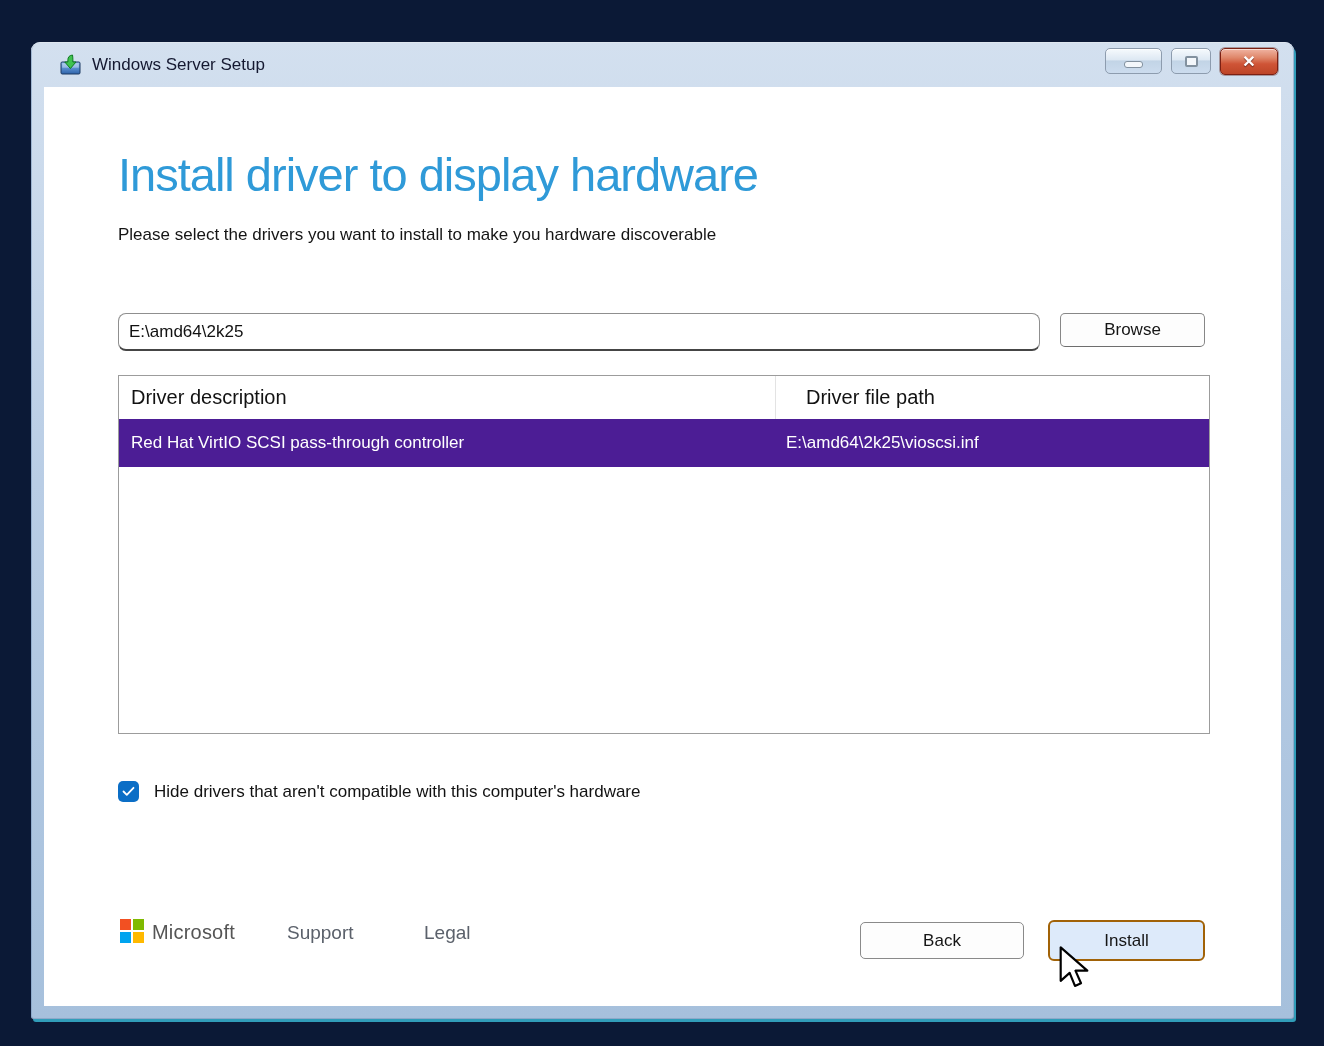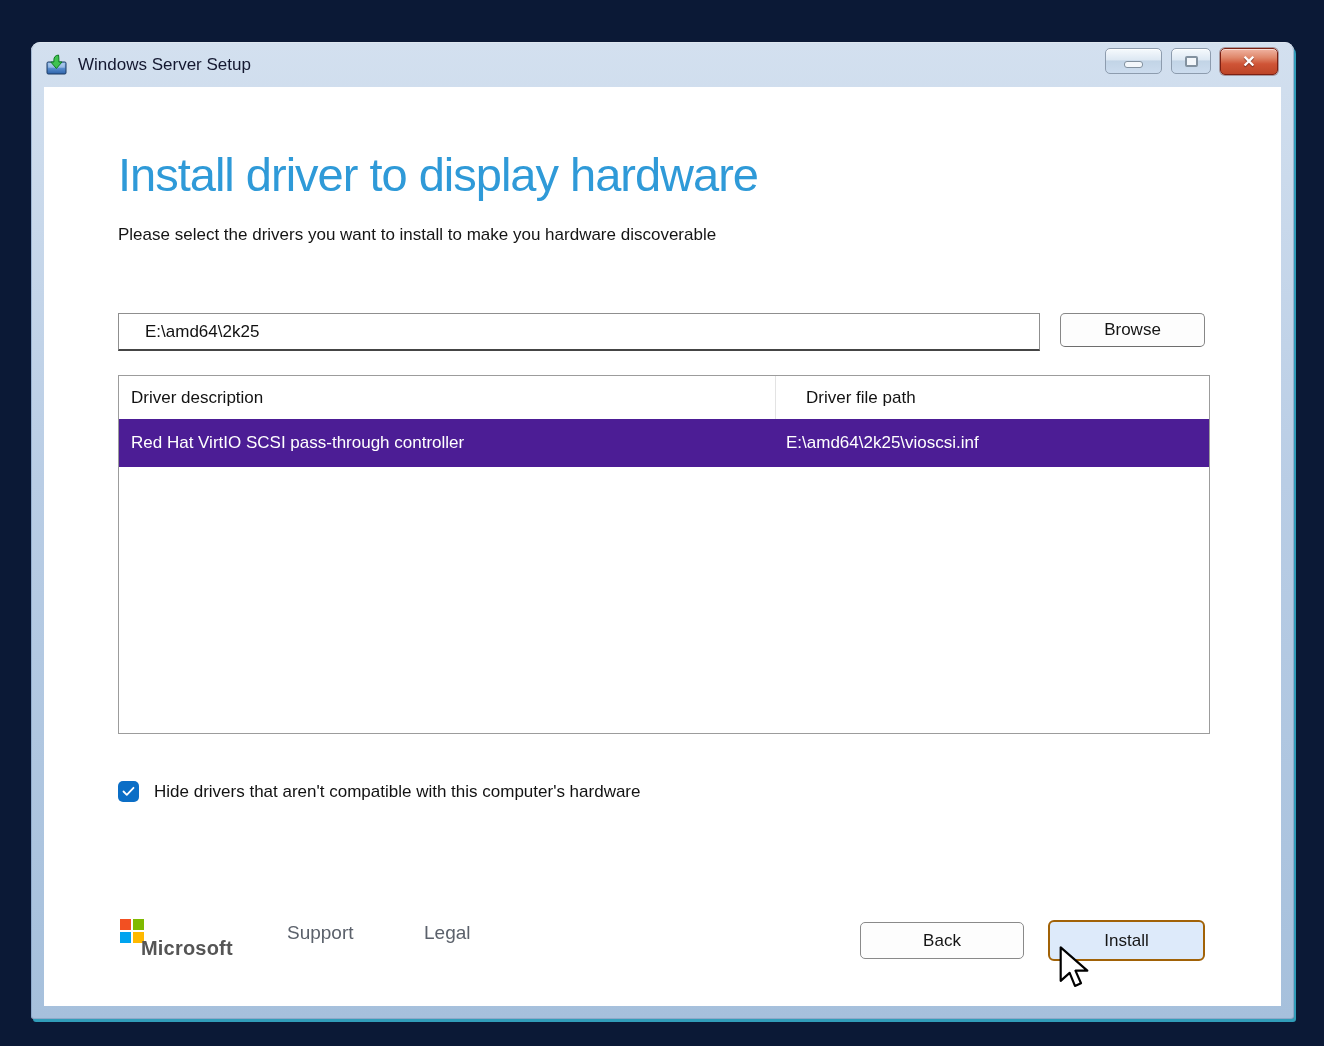--- a/index.html
+++ b/index.html
@@ -15,21 +15,21 @@
   .window {
     position:absolute; left:31px; top:42px; width:1263px; height:977px;
     background:linear-gradient(180deg,#d3e0ef 0%, #b9cde5 45%, #a6c0dc 100%);
     border-radius:9px 9px 3px 3px;
     box-shadow: inset 0 1px 0 rgba(255,255,255,.65),
                 inset 0 0 0 1px rgba(120,150,185,.55),
                 2px 3px 0 #319db9;
   }
   .titlebar {
     position:absolute; left:0; top:0; right:0; height:45px;
-    display:flex; align-items:center; padding-left:14px;
+    display:flex; align-items:center; padding-left:28px;
   }
   .app-icon { width:24px; height:22px; margin-right:9px; flex:0 0 auto; }
   .win-title { font-size:17px; color:#141830; white-space:nowrap; }
 
   .win-controls { position:absolute; top:6px; right:16px; display:flex; gap:9px; align-items:flex-start; }
   .wbtn {
     height:26px; border-radius:5px; border:1px solid #8d9cae;
     background:linear-gradient(180deg,#f6fafd 0%,#dde8f3 45%,#c2d4e6 50%,#ccdcee 100%);
     box-shadow: inset 0 1px 0 rgba(255,255,255,.9);
     display:flex; align-items:center; justify-content:center; cursor:default;
@@ -55,38 +55,38 @@
     font-size:47px; font-weight:300; letter-spacing:-1px;
     color:#2f9ad8; white-space:nowrap;
   }
   .page-subtitle {
     position:absolute; left:74px; top:138px;
     font-size:17px; color:#151515; white-space:nowrap;
   }
 
   .path-input {
     position:absolute; left:74px; top:226px; width:922px; height:38px;
-    border:1px solid #8f8f8f; border-bottom:2px solid #454545; border-radius:0;
-    padding:0 26px; font-size:17px; color:#111;
+    border:1px solid #8f8f8f; border-bottom:2px solid #454545; border-radius:8px;
+    padding:0 10px; font-size:17px; color:#111;
     font-family:"Liberation Sans", sans-serif; background:#fff; outline:none;
   }
   .browse-btn {
     position:absolute; left:1016px; top:226px; width:145px; height:34px;
     background:#fdfdfd; border:1px solid #878787; border-bottom-color:#6e6e6e;
     border-radius:5px; font-size:17px; color:#151515;
     font-family:"Liberation Sans", sans-serif; cursor:default;
   }
 
   
   .listbox {
     position:absolute; left:74px; top:288px; width:1092px; height:359px;
     border:1px solid #9c9c9c; background:#fff;
   }
   .list-header { position:relative; height:43px; }
-  .col-h { position:absolute; top:0; height:43px; display:flex; align-items:center; font-size:17px; color:#121212; }
+  .col-h { position:absolute; top:0; height:43px; display:flex; align-items:center; font-size:20px; color:#121212; }
   .col-h.c1 { left:12px; }
   .col-h.c2 { left:667px;margin-left:20px; }
   .col-divider { position:absolute; left:656px; top:0; width:1px; height:43px; background:#e3e3e3; }
   .list-row {
     position:relative; height:48px;
     background:#4c1d95; color:#fff;
     display:flex; align-items:center; font-size:17px;
   }
   .cell-1 { position:absolute; left:12px; white-space:nowrap; }
   .cell-2 { position:absolute; left:667px; white-space:nowrap; }
@@ -97,21 +97,21 @@
     width:21px; height:21px; border-radius:5px; background:#0b6ec6;
     display:flex; align-items:center; justify-content:center; flex:0 0 auto;
   }
   .chk-label { font-size:17px; color:#121212; white-space:nowrap; }
 
   
   .ms-logo { position:absolute; left:76px; top:832px; width:24px; height:24px; display:grid; grid-template-columns:11px 11px; grid-template-rows:11px 11px; gap:2px; }
   .sq { width:11px; height:11px; }
   .sq.r { background:#f25022; } .sq.g { background:#7fba00; }
   .sq.b { background:#00a4ef; } .sq.y { background:#ffb900; }
-  .brand { position:absolute; left:97px; top:834px; font-size:20px; font-weight:700; color:#555555; letter-spacing:.2px;margin-top:16px; }
+  .brand { position:absolute; left:108px; top:834px; font-size:20px; font-weight:400; color:#555555; letter-spacing:.2px; }
   .flink { position:absolute; top:835px; font-size:19px; color:#5b616b; cursor:default; }
   .flink.support { left:243px; }
   .flink.legal { left:380px; }
 
   .back-btn {
     position:absolute; left:816px; top:835px; width:164px; height:37px;
     background:#fdfdfd; border:1px solid #8a8a8a; border-radius:5px;
     font-size:17px; color:#151515; font-family:"Liberation Sans", sans-serif; cursor:default;
   }
   .install-btn {

